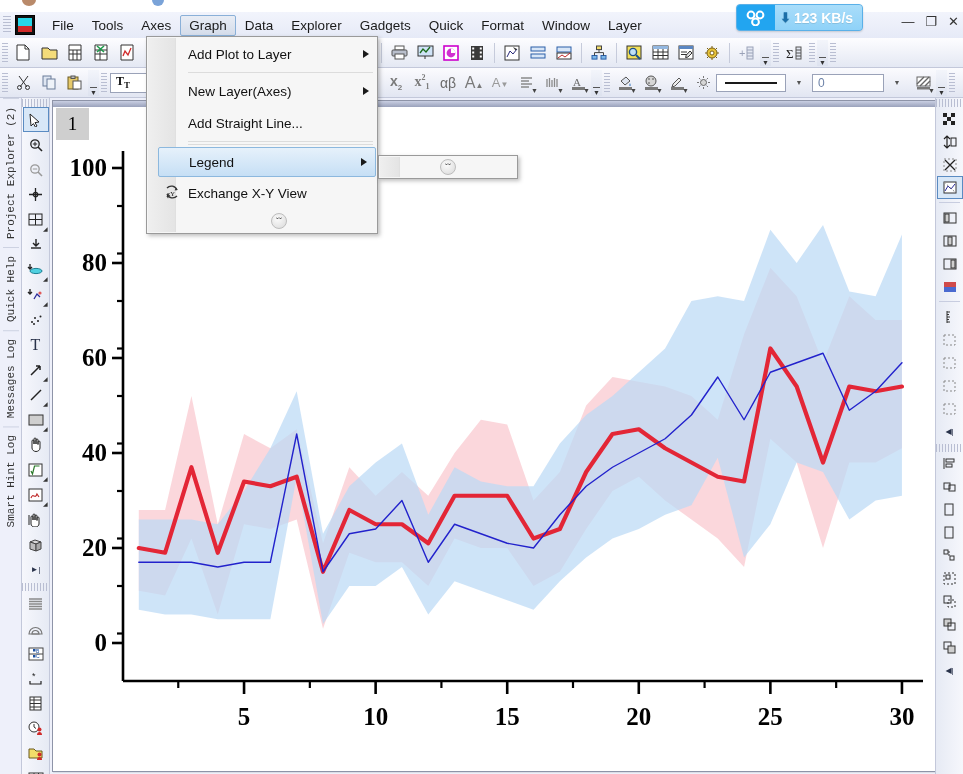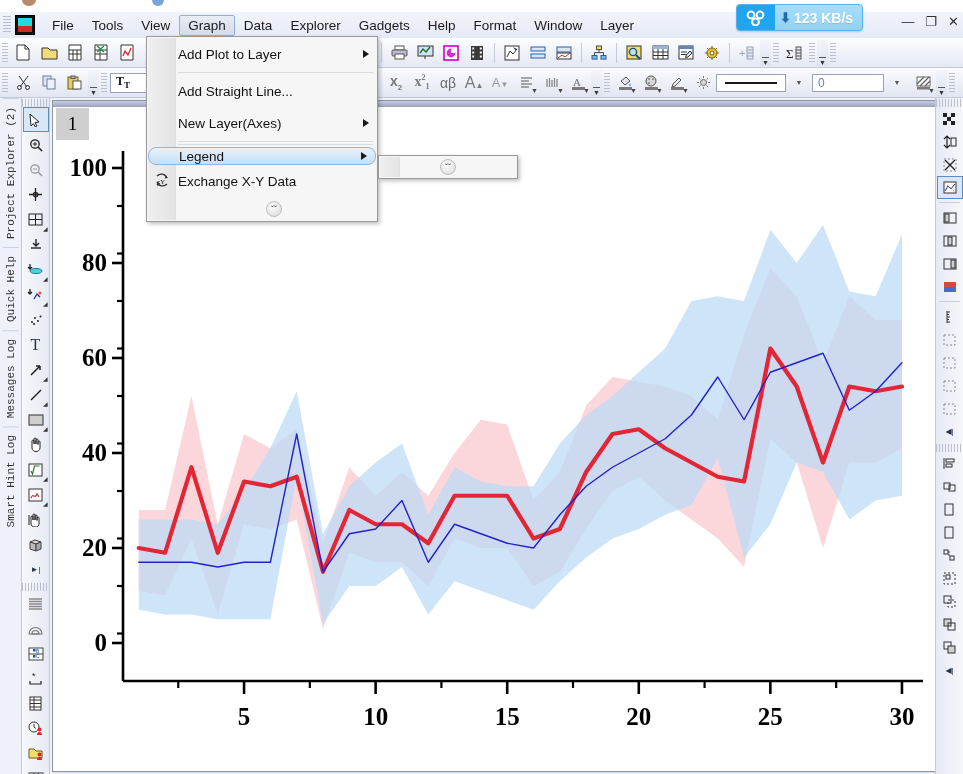--- a/index.html
+++ b/index.html
@@ -189,21 +189,21 @@
   }
   .plotsvg { display:block; }
 
   
   .dropmenu {
     position:absolute; left:146px; top:36px; width:232px;
     background:#f6f6f6;
     border:1px solid #9a9a9a;
     box-shadow: 2px 2px 4px rgba(0,0,0,.25);
     z-index:60;
-    padding:1px 0 0 0;
+    padding:1px 0 0 10px;
   }
   .dropmenu .gutter {
     position:absolute; left:1px; top:1px; bottom:1px; width:28px;
     background: linear-gradient(to right,#efefef,#e4e4e4);
     border-right:1px solid #e0e0e0;
   }
   .mi {
     position:relative; height:32px; display:flex; align-items:center;
     padding-left:31px; padding-right:26px; font-size:13.5px; color:#111;
     cursor:default;
@@ -213,22 +213,22 @@
     width:22px; height:22px; display:flex; align-items:center; justify-content:center;
     font-size:13px; color:#333;
   }
   .mi .arrow {
     position:absolute; right:8px; top:50%; transform:translateY(-50%);
     width:0;height:0;border-left:6px solid #1a1a1a;
     border-top:4.5px solid transparent;border-bottom:4.5px solid transparent;
   }
   .mi.hl {
     background: linear-gradient(to bottom,#e6f1fb,#c6dff5);
-    border:1px solid #8cb8de; border-radius:8px;
-    height:18px; margin:0 1px; padding-left:30px;
+    border:1px solid #8cb8de; border-radius:2px;
+    height:30px; margin:0 1px; padding-left:30px;
   }
   .mi-sep { height:1px; background:#dcdcdc; margin:2px 4px 2px 31px; }
   .mi-expand {
     height:24px; display:flex;align-items:center;justify-content:center;
     padding-left:24px;
   }
   .chev {
     width:16px;height:16px;border-radius:50%;
     background: radial-gradient(circle at 40% 35%,#fbfbfb,#d9d9d9);
     border:1px solid #bdbdbd;
@@ -293,26 +293,26 @@
   <div class="top-strip">
     <div class="orb"></div>
     <div class="orb2"></div>
   </div>
 
   <div class="menubar">
     <div class="grip"></div>
     <div class="applogo"></div>
     <div class="menu-item">File</div>
     <div class="menu-item">Tools</div>
-    <div class="menu-item">View</div>
+    <div class="menu-item">Axes</div>
     <div class="menu-item active">Graph</div>
     <div class="menu-item">Data</div>
     <div class="menu-item">Explorer</div>
     <div class="menu-item">Gadgets</div>
-    <div class="menu-item">Help</div>
+    <div class="menu-item">Quick</div>
     <div class="menu-item">Format</div>
     <div class="menu-item">Window</div>
     <div class="menu-item">Layer</div>
   </div>
 
   <div class="dlwidget">
     <div class="dl-logo">
       <svg width="22" height="16" viewBox="0 0 22 16">
         <circle cx="6" cy="5" r="3.4" fill="none" stroke="#fff" stroke-width="2"></circle>
         <circle cx="15" cy="5" r="3.4" fill="none" stroke="#fff" stroke-width="2"></circle>
@@ -1050,47 +1050,47 @@
   <div class="dropmenu">
     <div class="gutter"></div>
 
     <div class="mi">
       <span>Add Plot to Layer</span>
       <span class="arrow"></span>
     </div>
     <div class="mi-sep"></div>
 
     <div class="mi">
-      <span>Add Straight Line...</span>
-    </div>
-
-    <div class="mi">
       <span>New Layer(Axes)</span>
       <span class="arrow"></span>
+    </div>
+
+    <div class="mi">
+      <span>Add Straight Line...</span>
     </div>
     <div class="mi-sep"></div>
 
     <div class="mi-sep"></div>
 
     <div class="mi hl">
       <span>Legend</span>
       <span class="arrow"></span>
     </div>
 
     <div class="mi">
       <span class="icn">
         <svg width="18" height="18" viewBox="0 0 18 18">
           <path d="M4 4a6 6 0 0110 2" fill="none" stroke="#333" stroke-width="1.3"></path>
           <path d="M14 12a6 6 0 01-10-2" fill="none" stroke="#333" stroke-width="1.3"></path>
           <path d="M13 3.5l1.6 2.6-3 .4z" fill="#333"></path>
           <path d="M5 14.5l-1.6-2.6 3-.4z" fill="#333"></path>
           <text x="4" y="12" font-size="6.5" fill="#111" font-family="'Liberation Serif',serif">xY</text>
         </svg>
       </span>
-      <span>Exchange X-Y Data</span>
+      <span>Exchange X-Y View</span>
     </div>
 
     <div class="mi-expand">
       <span class="chev">ˇˇ</span>
     </div>
   </div>
 
   <div class="submenu">
     <div class="gutter2"></div>
     <div class="smi-expand">

